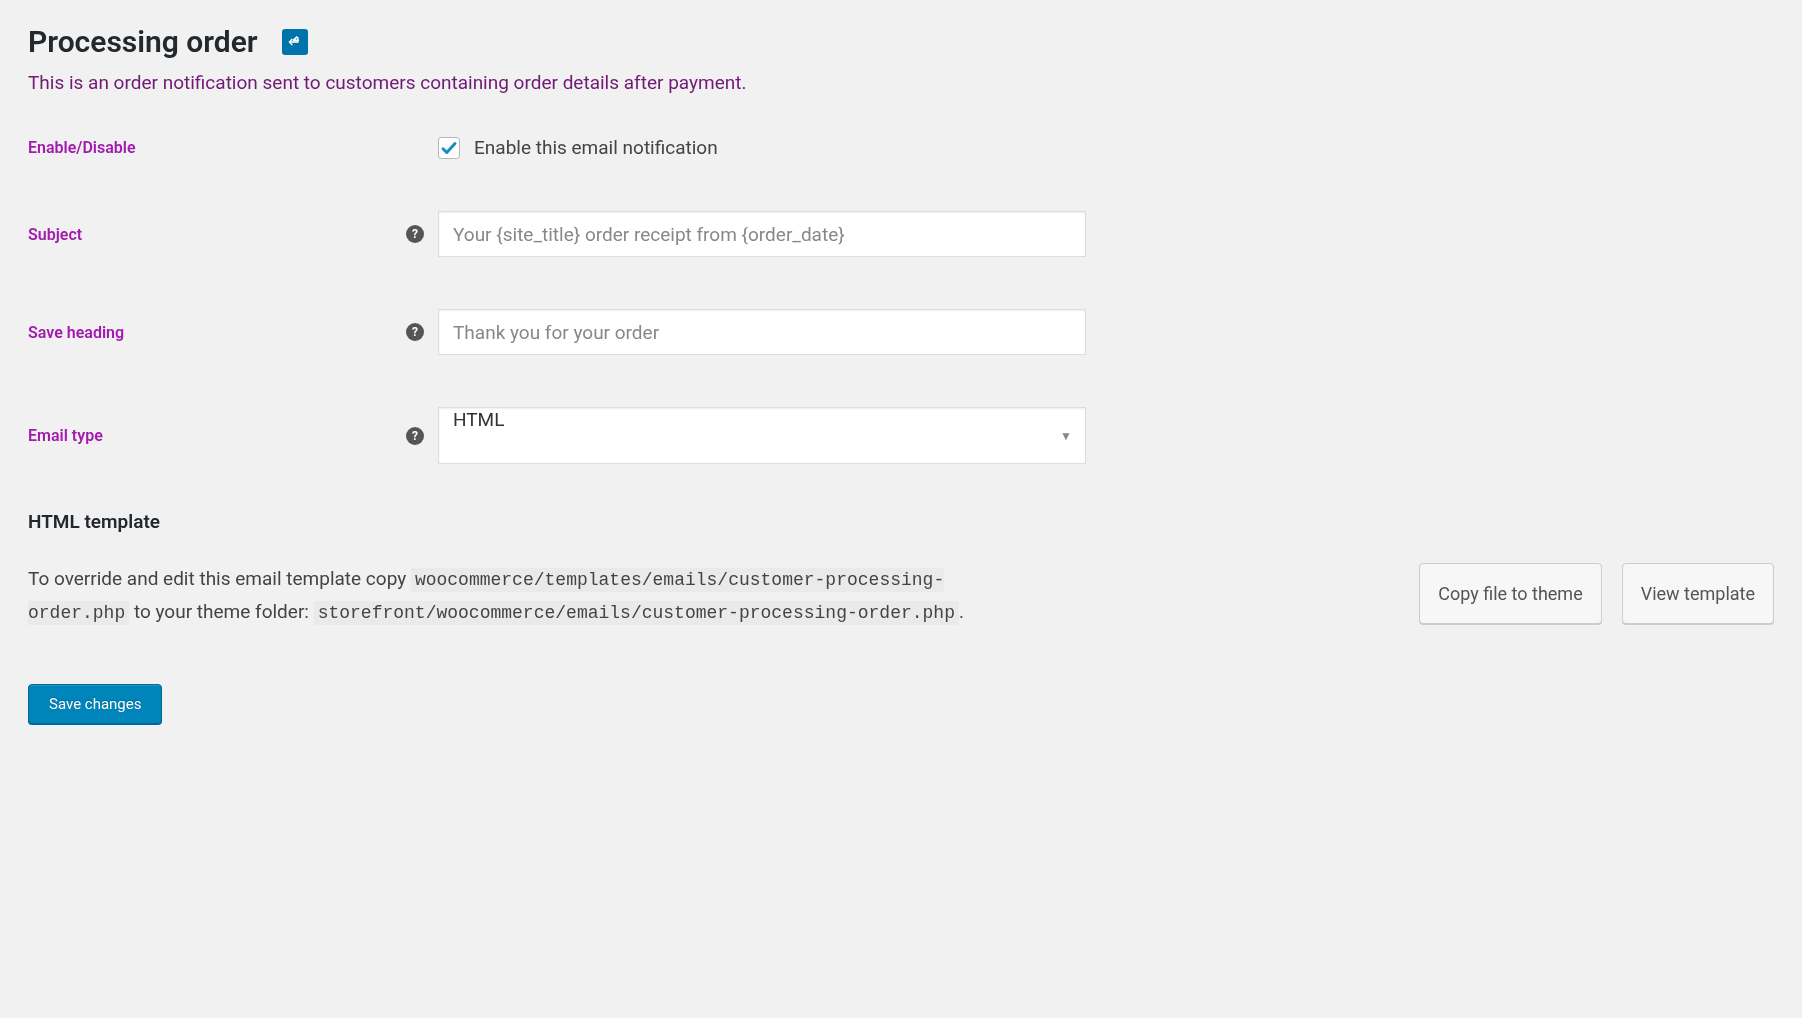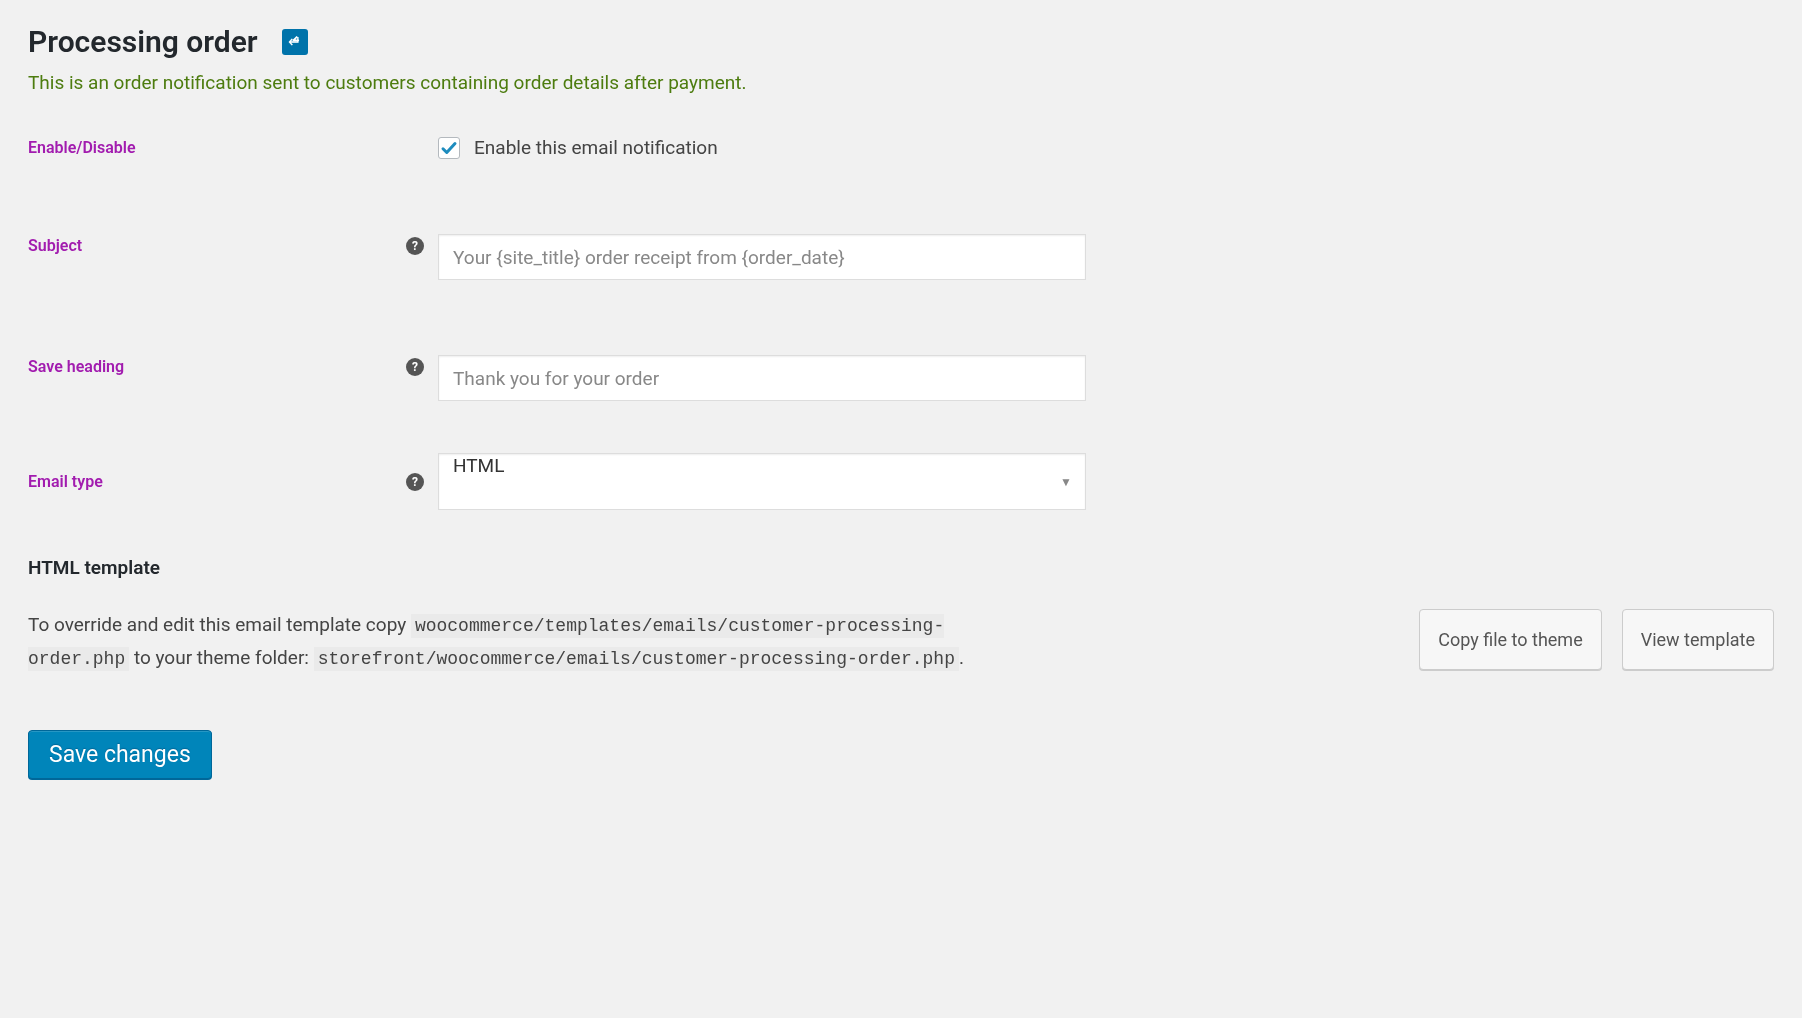--- a/index.html
+++ b/index.html
@@ -31,21 +31,21 @@
       background: #0073aa;
       color: #fff;
       border-radius: 3px;
       display: flex;
       align-items: center;
       justify-content: center;
       font-size: 16px;
       line-height: 1;
     }
     .description {
-      color: #4d7c0f;
+      color: #701a75;
       font-size: 19px;
       margin-bottom: 42px;
     }
     .form-row {
       display: flex;
       align-items: center;
       margin-bottom: 52px;
     }
     .form-label {
       width: 378px;
@@ -104,21 +104,20 @@
     .text-input {
       width: 648px;
       height: 46px;
       border: 1px solid #ddd;
       background: #fff;
       padding: 0 14px;
       font-size: 19px;
       color: #333;
       font-family: inherit;
       box-shadow: inset 0 1px 2px rgba(0,0,0,.07);
-      margin-top: 23px;
     }
     .text-input::placeholder {
       color: #888;
     }
     .select-wrap {
       position: relative;
       width: 648px;
     }
     .select {
       width: 100%;
@@ -183,21 +182,21 @@
       border-radius: 4px;
       cursor: pointer;
       font-family: inherit;
       box-shadow: 0 1px 0 #ccc;
     }
     .btn-primary {
       background: #0085ba;
       border: 1px solid #006799;
       color: #fff;
       padding: 10px 20px;
-      font-size: 23px;
+      font-size: 15px;
       border-radius: 4px;
       cursor: pointer;
       font-family: inherit;
       box-shadow: 0 1px 0 #006799, inset 0 1px 0 rgba(255,255,255,0.15);
       text-shadow: 0 -1px 1px #006799;
     }
   </style>
 </head>
 <body>
 

